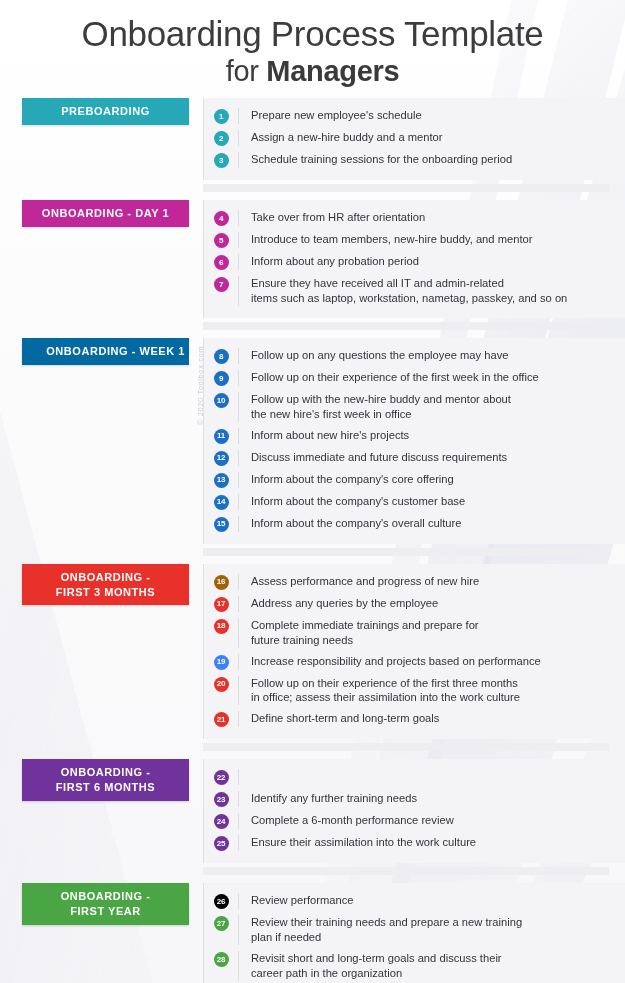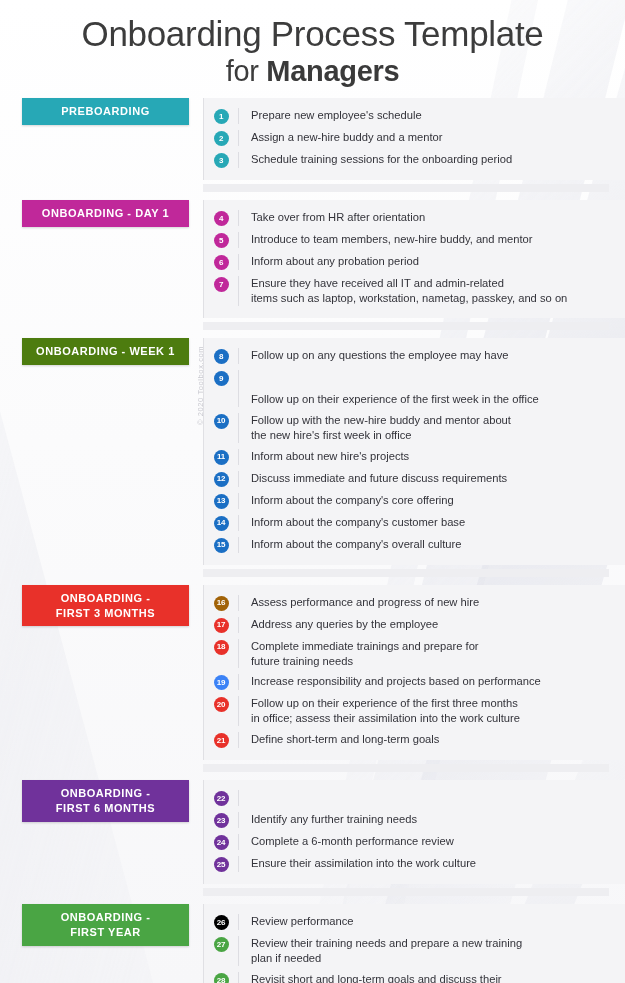--- a/index.html
+++ b/index.html
@@ -271,38 +271,38 @@
 items such as laptop, workstation, nametag, passkey, and so on</div>
           </div>
         </div>
       </div>
       <div class="gap-band">
         <div class="gb-left"></div>
         <div class="gb-right" style="background: rgb(238, 238, 241);"></div>
       </div>
       <div class="section">
         <div class="badge-col">
-          <div class="phase-badge" style="background: #4d7c0f;">
+          <div class="phase-badge" style="background: #0369a1; justify-content: flex-end;">
             <span class="badge-text" style="white-space: pre-line;">ONBOARDING - WEEK 1</span>
           </div>
         </div>
         <div class="list-col" style="background: rgb(244, 244, 246);">
           <div class="task">
             <div class="num-wrap">
               <div class="num-circle" style="background: rgb(27, 111, 196);">8</div>
             </div>
             <div class="task-sep"></div>
             <div class="task-text" style="color: rgb(51, 51, 58);">Follow up on any questions the employee may have</div>
           </div>
           <div class="task">
             <div class="num-wrap">
               <div class="num-circle" style="background: rgb(27, 111, 196);">9</div>
             </div>
             <div class="task-sep"></div>
-            <div class="task-text" style="color: rgb(51, 51, 58); margin-top: 22px;">Follow up on their experience of the first week in the office</div>
+            <div class="task-text" style="color: rgb(51, 51, 58);">Follow up on their experience of the first week in the office</div>
           </div>
           <div class="task">
             <div class="num-wrap">
               <div class="num-circle" style="background: rgb(27, 111, 196);">10</div>
             </div>
             <div class="task-sep"></div>
             <div class="task-text" style="color: rgb(51, 51, 58);">Follow up with the new-hire buddy and mentor about
 the new hire's first week in office</div>
           </div>
           <div class="task">

